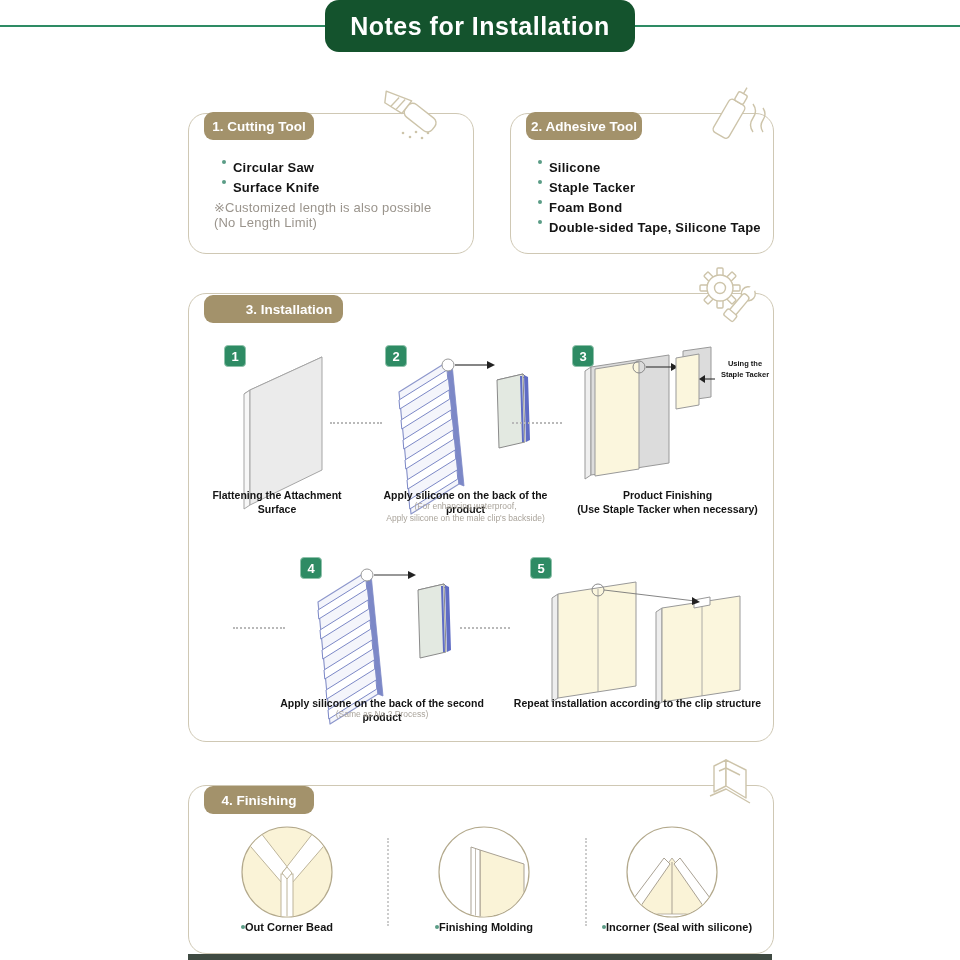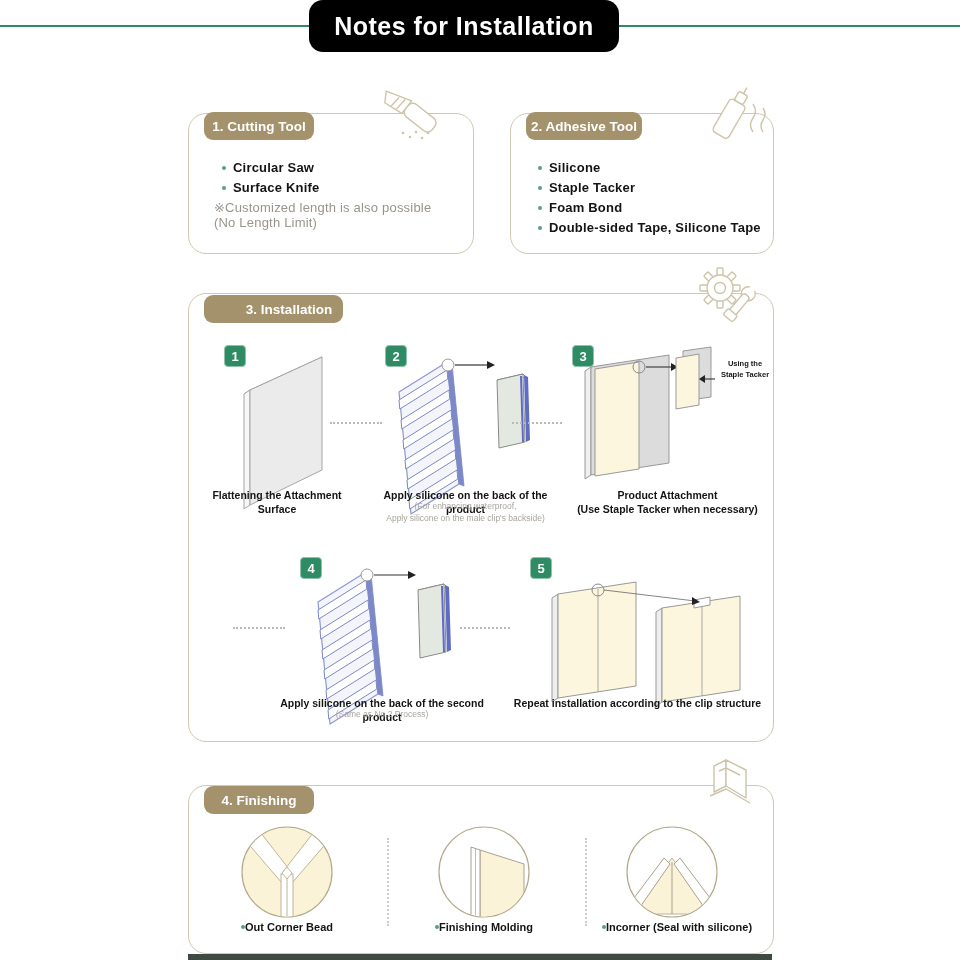--- a/index.html
+++ b/index.html
@@ -2,31 +2,31 @@
 <html><head>
 <meta charset="utf-8">
 <style>
   html,body{margin:0;padding:0;}
   body{width:960px;height:960px;position:relative;background:#ffffff;
        font-family:"Liberation Sans","DejaVu Sans",sans-serif;overflow:hidden;}
   .abs{position:absolute;}
 
   
   .green-line{left:0;top:25px;width:960px;height:2px;background:#2e8b64;}
-  .header-box{left:309px;top:0;width:310px;height:52px;background:#000000;border-radius:14px;
+  .header-box{left:325px;top:0;width:310px;height:52px;background:#14532d;border-radius:14px;
               display:flex;align-items:center;justify-content:center;}
   .header-box span{color:#ffffff;font-size:25px;font-weight:bold;letter-spacing:.5px;}
 
   
   .panel-box{background:#fff;border:1.5px solid #cfc8b4;border-radius:18px;}
   .tan-label{background:#a3926b;border-radius:9px;display:flex;align-items:center;justify-content:center;}
   .tan-label span{color:#fff;font-size:13.5px;font-weight:bold;}
 
   
-  .item-row{display:flex;align-items:center;gap:7px;margin-bottom:5px;}
+  .item-row{display:flex;gap:7px;margin-bottom:5px;}
   .dot{width:4px;height:4px;border-radius:50%;background:#5a9c86;flex:0 0 auto;}
   .item-row b{font-size:13px;color:#141414;letter-spacing:.2px;}
   .note{font-size:13px;color:#9a948c;letter-spacing:.2px;}
 
   
   .step-badge{width:20px;height:20px;background:#2e8b64;border:1px solid #8fc2ab;border-radius:4px;
               display:flex;align-items:center;justify-content:center;color:#fff;
               font-size:13px;font-weight:bold;}
   .caption{font-size:10.5px;font-weight:bold;color:#141414;text-align:center;line-height:1.35;}
   .subcaption{font-size:8.5px;color:#aaa49b;text-align:center;line-height:1.4;}
@@ -247,21 +247,21 @@
   </svg>
 </div>
 
 <div class="abs caption" style="left:192px;top:488px;width:170px;">Flattening the Attachment Surface</div>
 <div class="abs caption" style="left:368px;top:488px;width:195px;">Apply silicone on the back of the product</div>
 <div class="abs subcaption" style="left:368px;top:501px;width:195px;">
   <div>(For enhancing waterproof,</div>
   <div>Apply silicone on the male clip's backside)</div>
 </div>
 <div class="abs caption" style="left:570px;top:488px;width:195px;">
-  <div>Product Attachment</div>
+  <div>Product Finishing</div>
   <div>(Use Staple Tacker when necessary)</div>
 </div>
 
 <div class="abs caption" style="left:272px;top:696px;width:220px;">Apply silicone on the back of the second product</div>
 <div class="abs subcaption" style="left:272px;top:709px;width:220px;">(Same as No.2 Process)</div>
 <div class="abs caption" style="left:505px;top:696px;width:265px;">Repeat installation according to the clip structure</div>
 
 <div class="abs dotted-h" style="left:330px;top:422px;width:52px;"></div>
 <div class="abs dotted-h" style="left:512px;top:422px;width:50px;"></div>
 <div class="abs dotted-h" style="left:233px;top:627px;width:52px;"></div>

